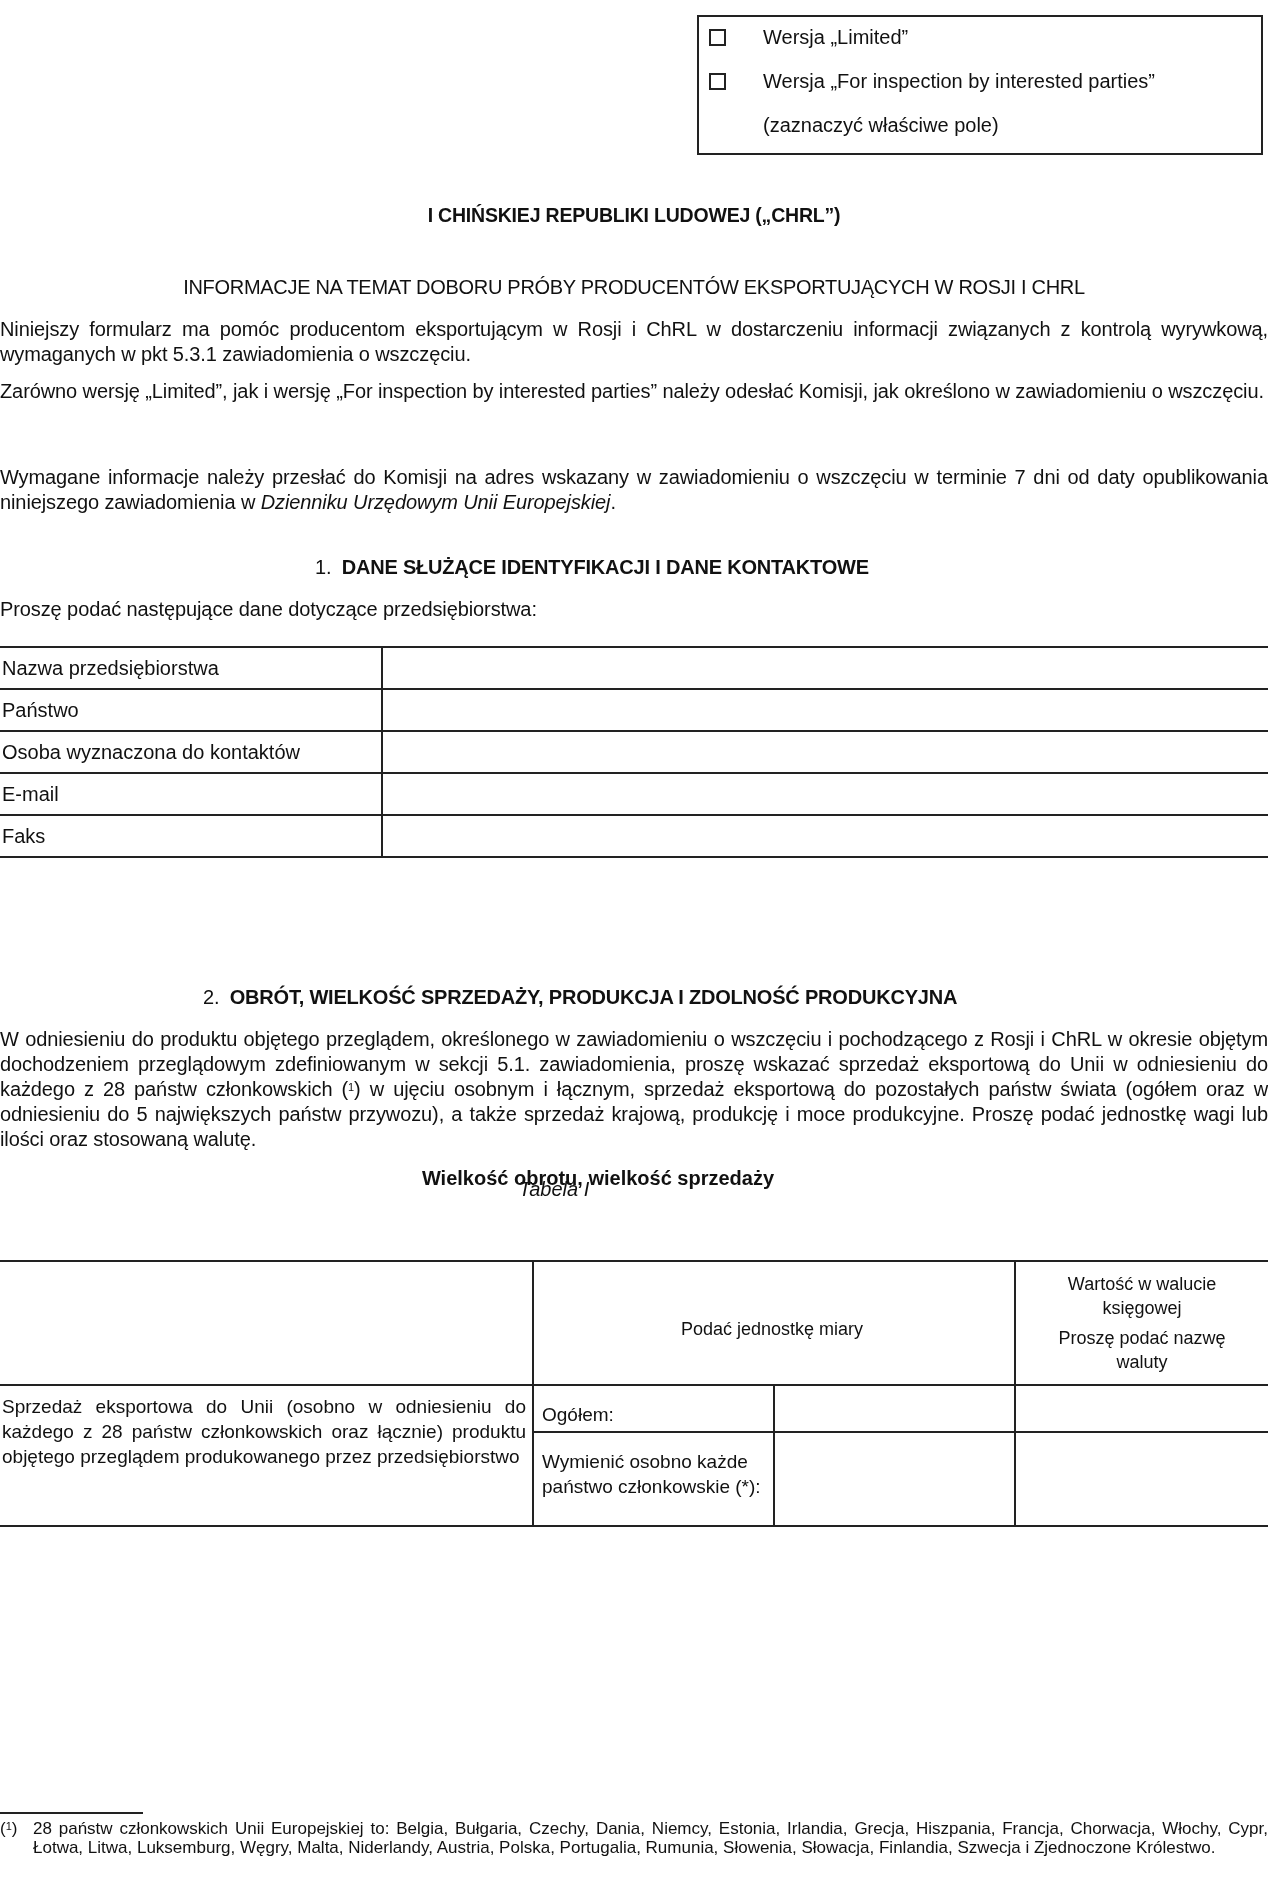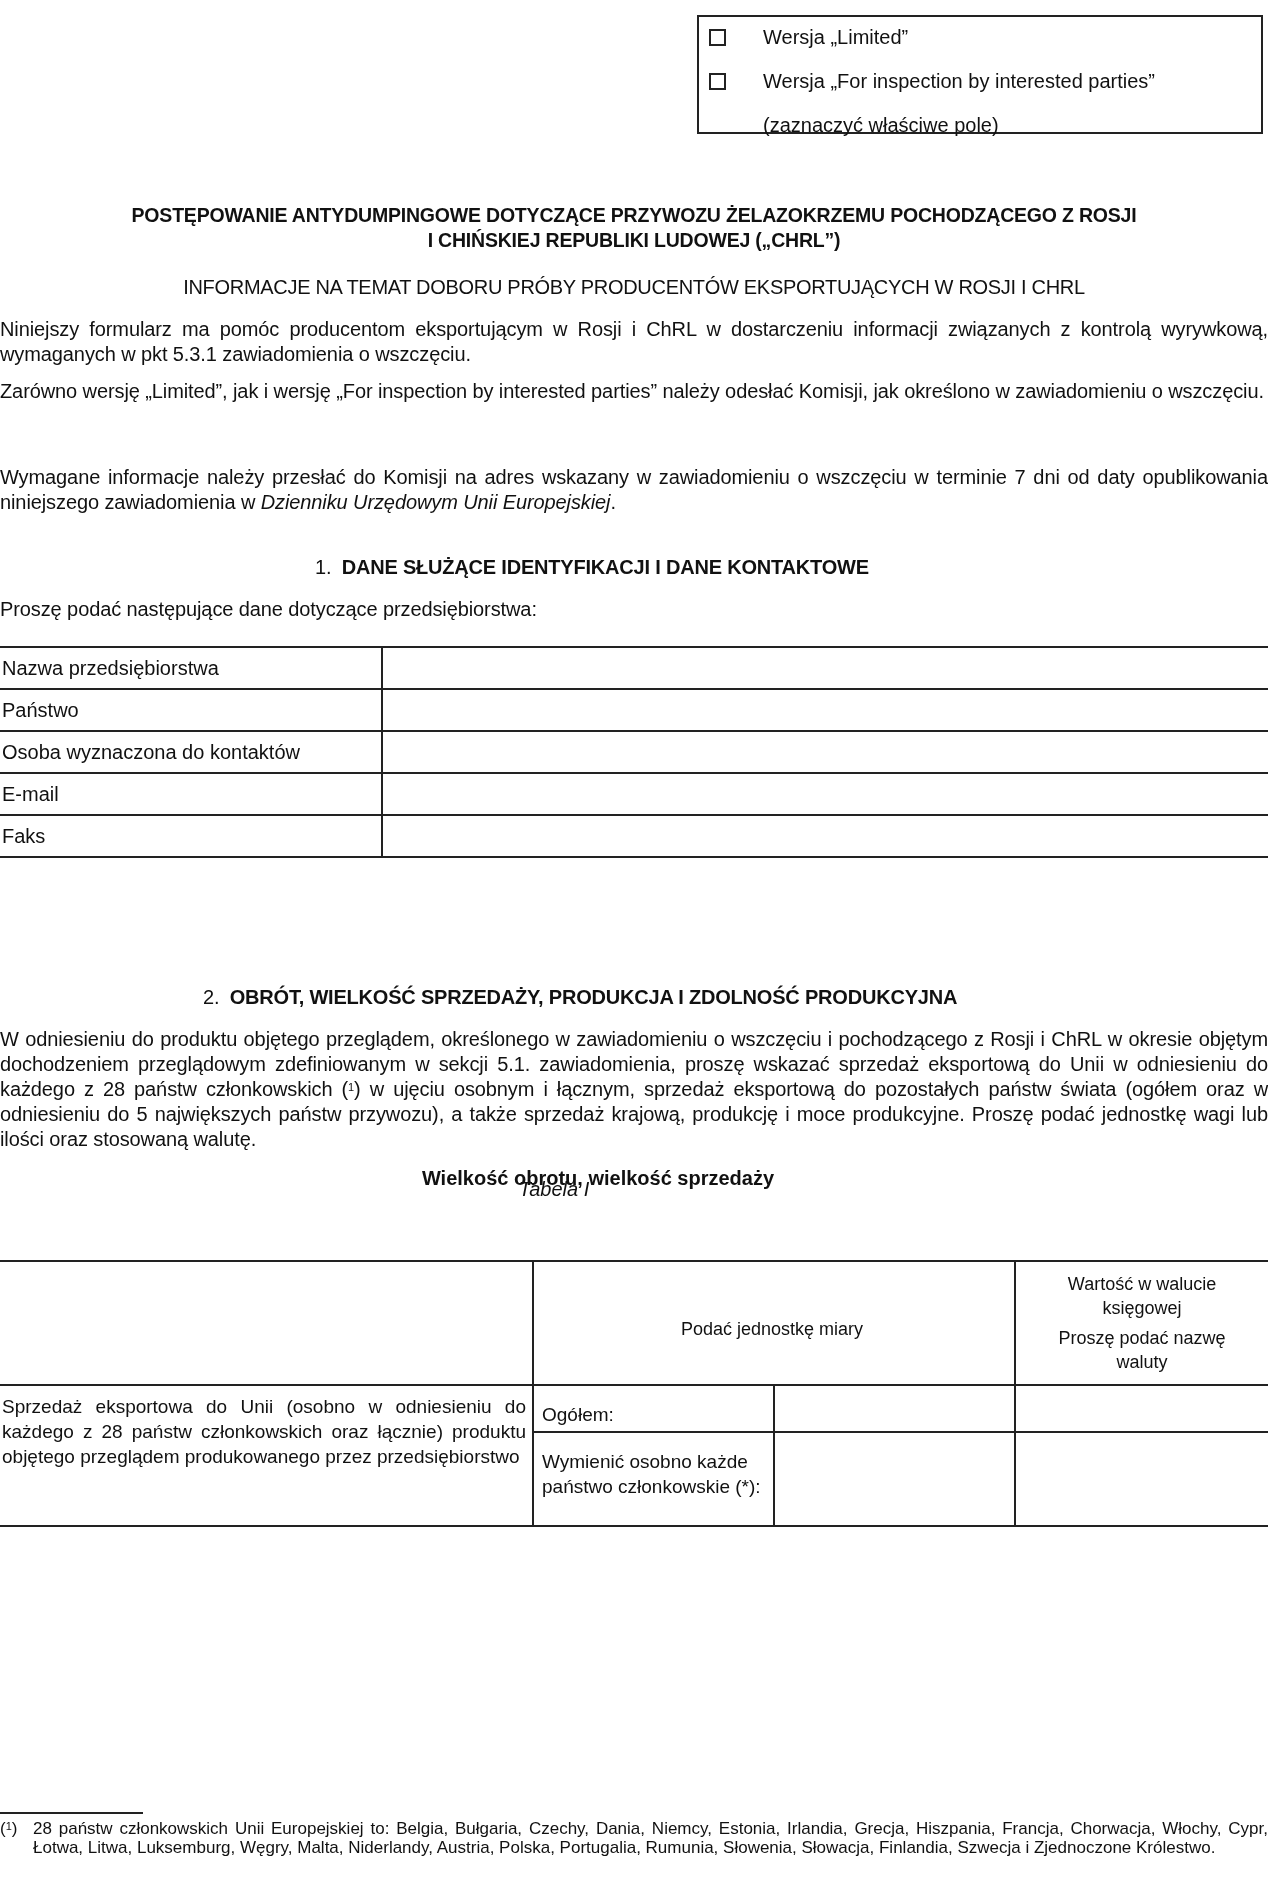--- a/index.html
+++ b/index.html
@@ -5,21 +5,21 @@
   html, body { margin: 0; padding: 0; background: #ffffff; }
   body {
     width: 1268px; height: 1890px; position: relative; overflow: hidden;
     font-family: "Liberation Sans", "DejaVu Sans", sans-serif;
     color: #111111;
   }
   .abs { position: absolute; }
 
   
   .version-box {
-    left: 697px; top: 15px; width: 566px; height: 119px;
+    left: 697px; top: 15px; width: 566px; height: 140px;
     border: 2px solid #222; box-sizing: border-box;
   }
   .vrow { position: absolute; left: 0; height: 24px; display: flex; align-items: center; font-size: 20px; }
   .vcheck {
     position: absolute; left: 10px; width: 17px; height: 17px;
     border: 2px solid #222; box-sizing: border-box; background: #fff;
   }
   .vlabel { position: absolute; left: 64px; white-space: nowrap; }
 
   .title {
@@ -95,21 +95,20 @@
   <div class="vrow" style="top:52px;">
     <span class="vcheck"></span>
     <span class="vlabel">Wersja „For inspection by interested parties”</span>
   </div>
   <div class="vrow" style="top:96px;">
     <span class="vlabel">(zaznaczyć właściwe pole)</span>
   </div>
 </div>
 
 <div class="abs title">
-  <div>POSTĘPOWANIE ANTYDUMPINGOWE DOTYCZĄCE PRZYWOZU ŻELAZOKRZEMU POCHODZĄCEGO Z ROSJI</div>
   <div>I CHIŃSKIEJ REPUBLIKI LUDOWEJ („CHRL”)</div>
 </div>
 <div class="abs subtitle">INFORMACJE NA TEMAT DOBORU PRÓBY PRODUCENTÓW EKSPORTUJĄCYCH W ROSJI I CHRL</div>
 
 <div class="abs para" style="top:317px;">Niniejszy formularz ma pomóc producentom eksportującym w Rosji i ChRL w dostarczeniu informacji związanych z kontrolą wyrywkową, wymaganych w pkt 5.3.1 zawiadomienia o wszczęciu.</div>
 <div class="abs para" style="top:379px;">Zarówno wersję „Limited”, jak i wersję „For inspection by interested parties” należy odesłać Komisji, jak określono w zawiado­mieniu o wszczęciu.</div>
 <div class="abs para" style="top:465px;"><span>Wymagane informacje należy przesłać do Komisji na adres wskazany w zawiadomieniu o wszczęciu w terminie 7 dni od daty opublikowania niniejszego zawiadomienia w </span><em>Dzienniku Urzędowym Unii Europejskiej</em><span>.</span></div>
 
 <div class="abs section-heading" style="left:315px; top:555px;">
   <span class="num">1.</span><span class="txt">DANE SŁUŻĄCE IDENTYFIKACJI I DANE KONTAKTOWE</span>

